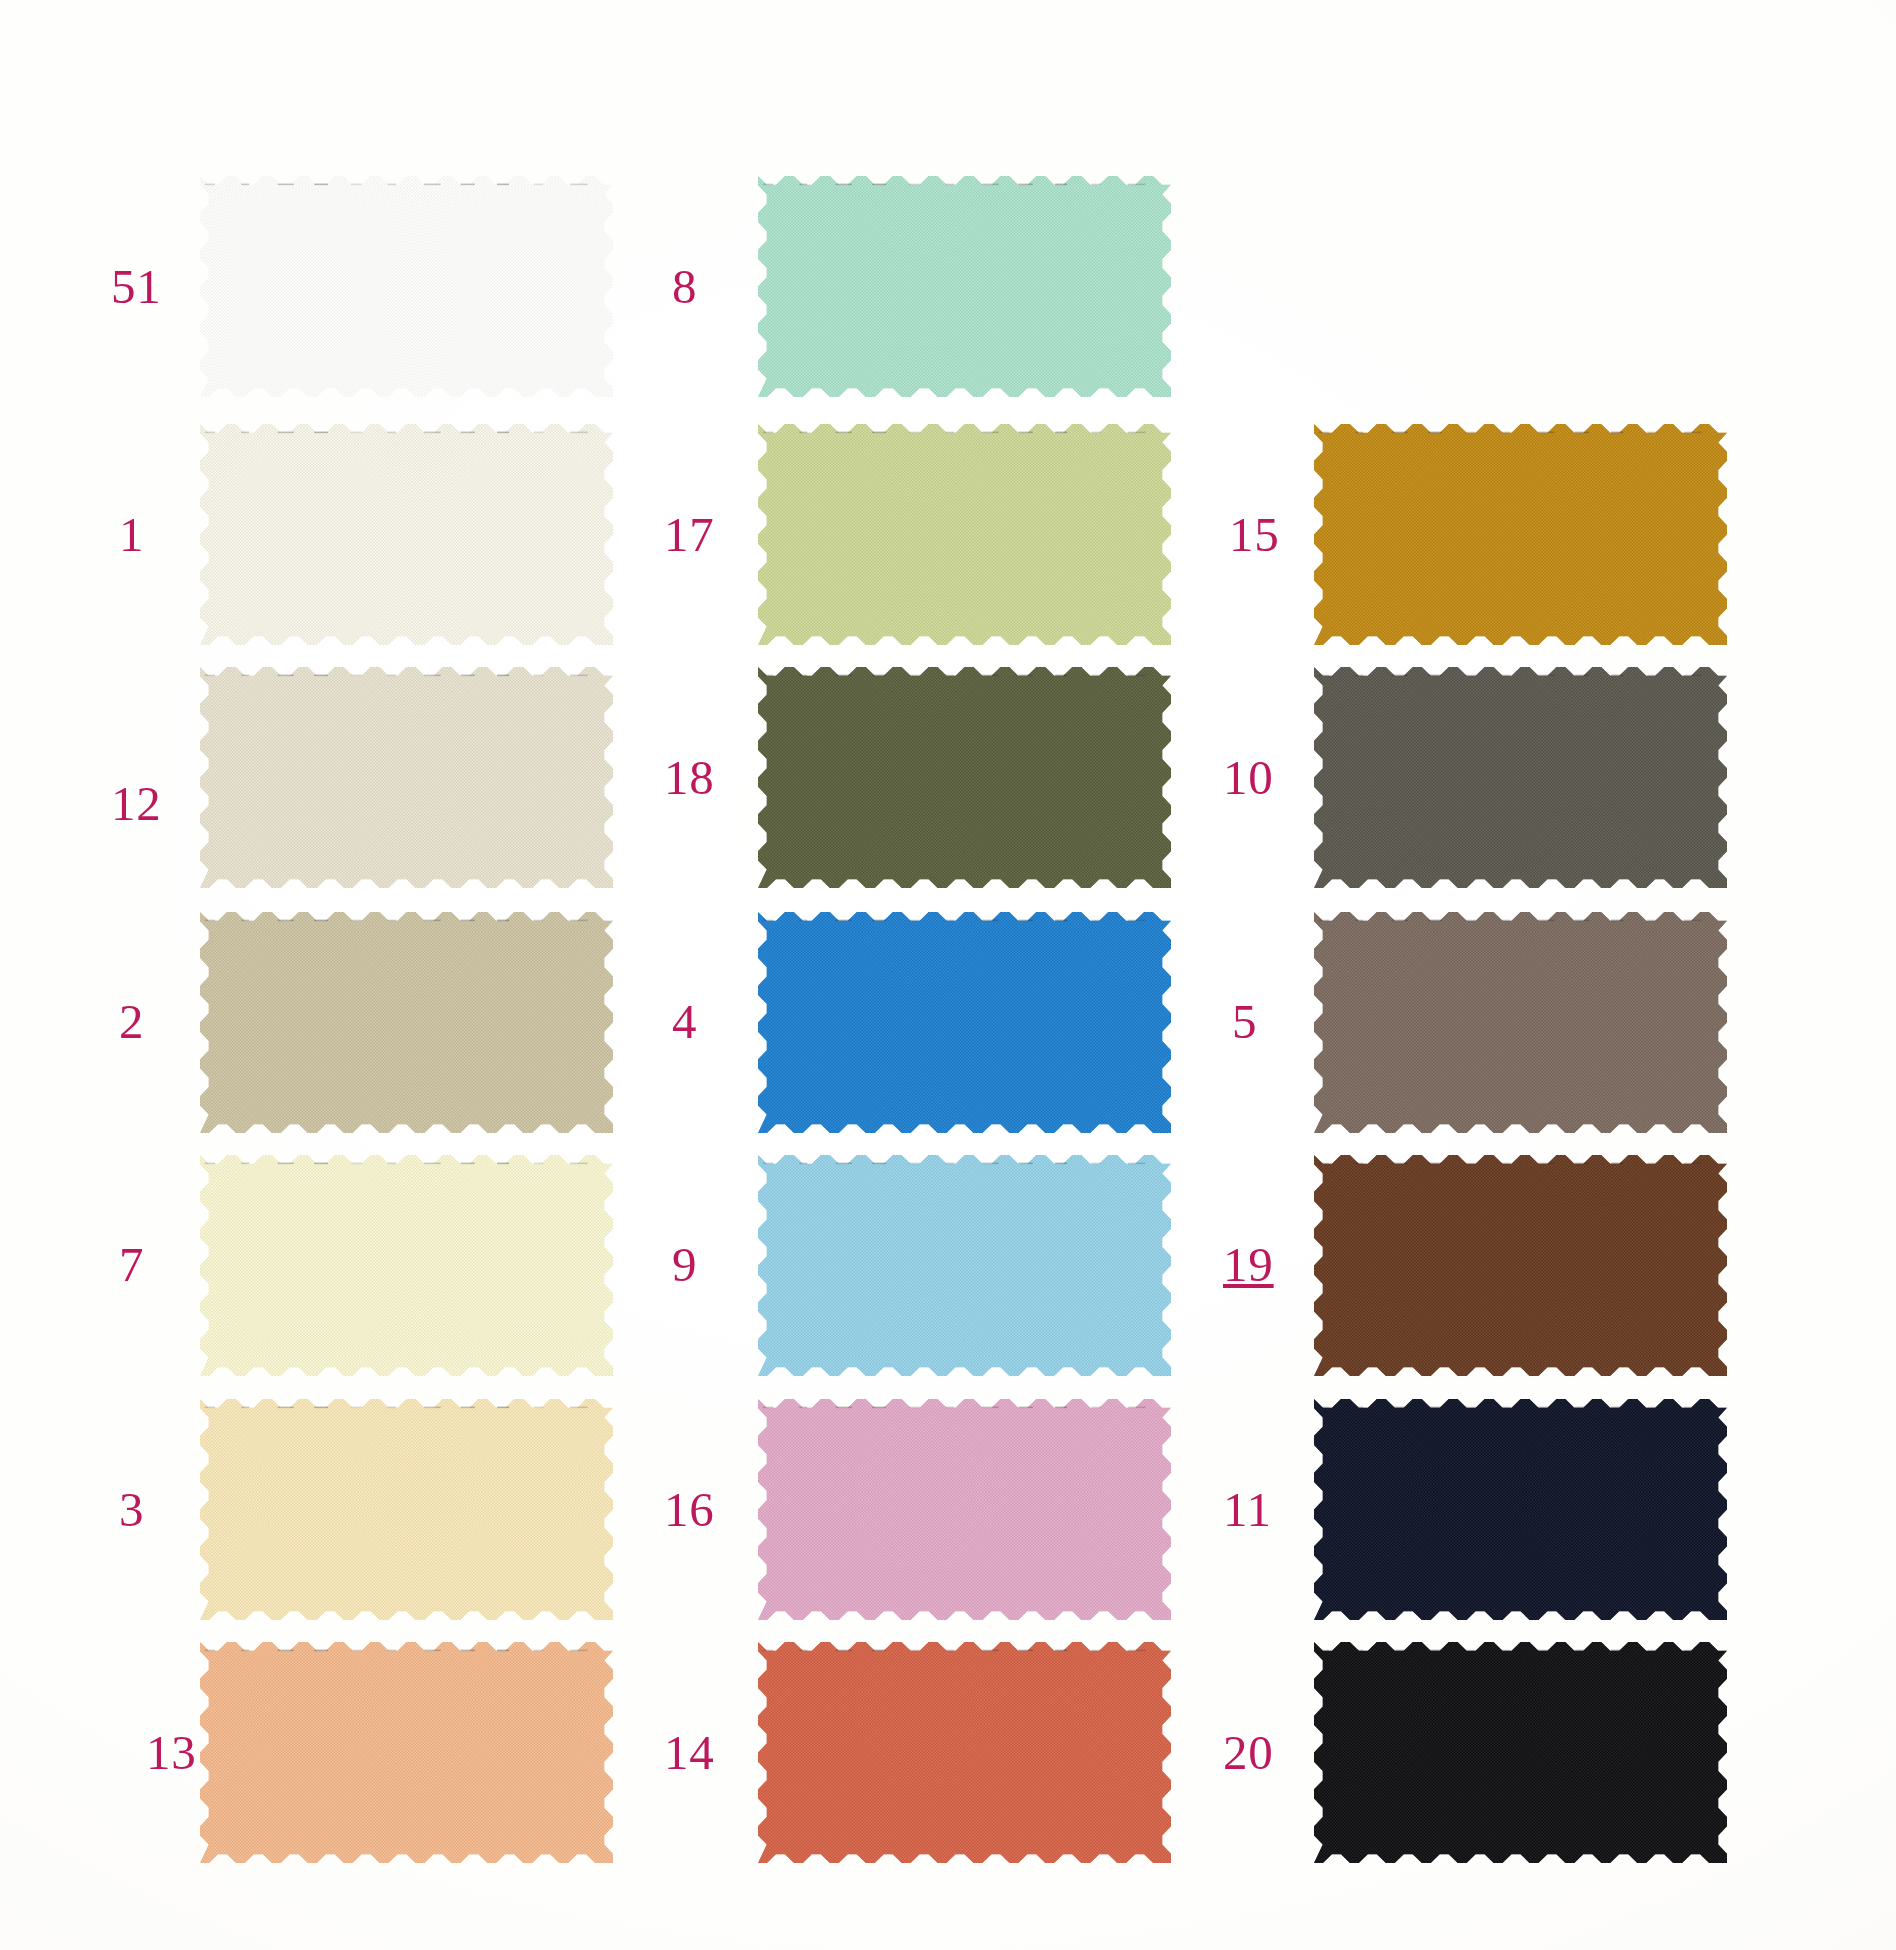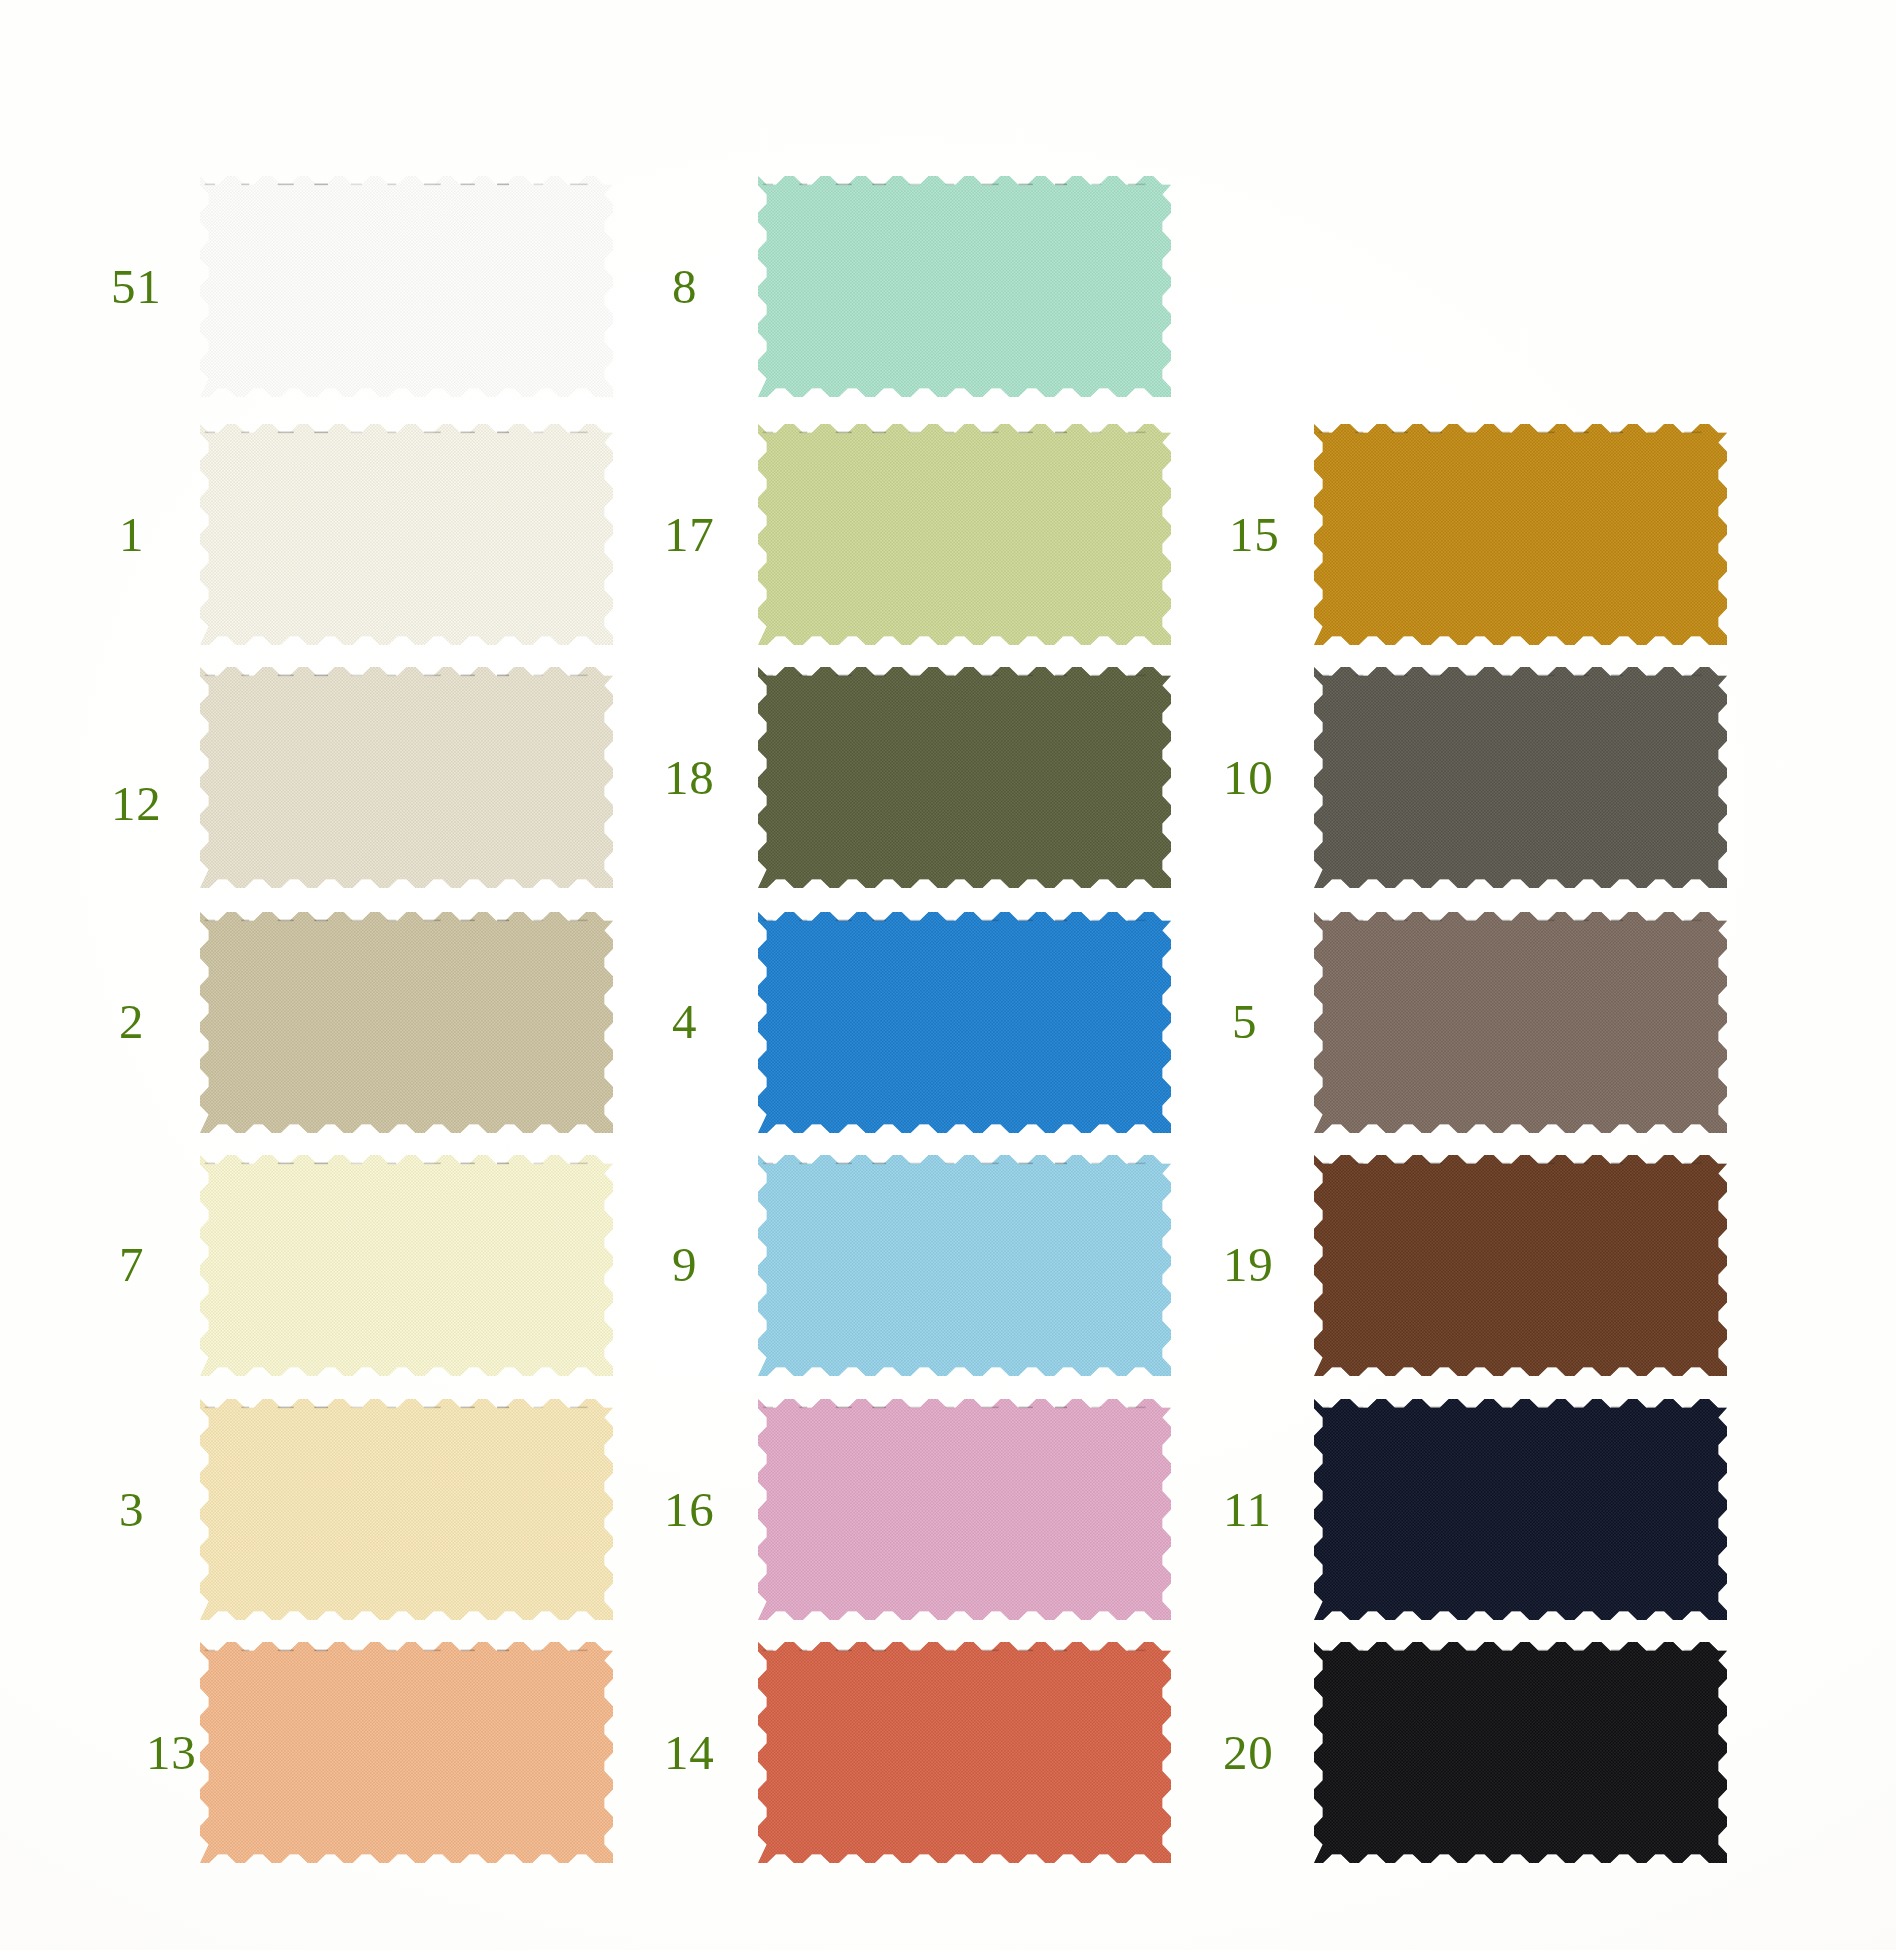--- a/index.html
+++ b/index.html
@@ -27,21 +27,21 @@
   #grid {
     position: absolute;
     inset: 0;
   }
 
   .swatch-label {
     position: absolute;
     font-family: "Liberation Serif", "DejaVu Serif", serif;
     font-size: 49px;
     font-weight: 400;
-    color: #4d7c0f;
+    color: #be185d;
     letter-spacing: 0.8px;
     text-align: right;
     line-height: 1;
     white-space: nowrap;
   }
 
   
   .swatch {
     position: absolute;
     overflow: visible;
@@ -629,21 +629,21 @@
           <rect x="190" y="9.5" width="14" height="2" fill="#202020" opacity="0.25"></rect>
           <rect x="236" y="9.5" width="11" height="2" fill="#202020" opacity="0.3333333333333333"></rect>
           <rect x="282" y="9.5" width="21" height="2" fill="#202020" opacity="0.41666666666666663"></rect>
           <rect x="328" y="9.5" width="18" height="2" fill="#202020" opacity="0.5"></rect>
           <rect x="374" y="9.5" width="15" height="2" fill="#202020" opacity="0.5833333333333333"></rect>
           <rect x="420" y="9.5" width="12" height="2" fill="#202020" opacity="0.25"></rect>
           <rect x="466" y="9.5" width="22" height="2" fill="#202020" opacity="0.3333333333333333"></rect>
         </g>
       </svg>
     </div>
-    <div class="swatch-label" style="left: 1223px; top: 1240px;">19</div>
+    <div class="swatch-label" style="left: 1223px; top: 1240px; text-decoration: underline;">19</div>
     <div class="swatch" style="left: 1314px; top: 1155px; width: 413px; height: 221px;">
       <svg viewBox="0 0 520 278" preserveAspectRatio="none">
         <defs>
           <clipPath id="clip17">
             <path d="M0.0,0.0L11.3,11.0L22.6,11.0L33.9,0.0L45.2,0.0L56.5,11.0L67.8,11.0L79.1,0.0L90.4,0.0L101.7,11.0L113.0,11.0L124.3,0.0L135.7,0.0L147.0,11.0L158.3,11.0L169.6,0.0L180.9,0.0L192.2,11.0L203.5,11.0L214.8,0.0L226.1,0.0L237.4,11.0L248.7,11.0L260.0,0.0L271.3,0.0L282.6,11.0L293.9,11.0L305.2,0.0L316.5,0.0L327.8,11.0L339.1,11.0L350.4,0.0L361.7,0.0L373.0,11.0L384.3,11.0L395.7,0.0L407.0,0.0L418.3,11.0L429.6,11.0L440.9,0.0L452.2,0.0L463.5,11.0L474.8,11.0L486.1,0.0L497.4,0.0L508.7,11.0L520.0,11.0L509.0,23.2L520.0,34.8L520.0,46.3L509.0,57.9L509.0,69.5L520.0,81.1L520.0,92.7L509.0,104.3L509.0,115.8L520.0,127.4L520.0,139.0L509.0,150.6L509.0,162.2L520.0,173.8L520.0,185.3L509.0,196.9L509.0,208.5L520.0,220.1L520.0,231.7L509.0,243.3L509.0,254.8L520.0,266.4L520.0,278.0L497.4,278.0L486.1,267.0L474.8,267.0L463.5,278.0L452.2,278.0L440.9,267.0L429.6,267.0L418.3,278.0L407.0,278.0L395.7,267.0L384.3,267.0L373.0,278.0L361.7,278.0L350.4,267.0L339.1,267.0L327.8,278.0L316.5,278.0L305.2,267.0L293.9,267.0L282.6,278.0L271.3,278.0L260.0,267.0L248.7,267.0L237.4,278.0L226.1,278.0L214.8,267.0L203.5,267.0L192.2,278.0L180.9,278.0L169.6,267.0L158.3,267.0L147.0,278.0L135.7,278.0L124.3,267.0L113.0,267.0L101.7,278.0L90.4,278.0L79.1,267.0L67.8,267.0L56.5,278.0L45.2,278.0L33.9,267.0L22.6,267.0L11.3,278.0L0.0,278.0L11.0,254.8L0.0,243.3L0.0,231.7L11.0,220.1L11.0,208.5L0.0,196.9L0.0,185.3L11.0,173.8L11.0,162.2L0.0,150.6L0.0,139.0L11.0,127.4L11.0,115.8L0.0,104.3L0.0,92.7L11.0,81.1L11.0,69.5L0.0,57.9L0.0,46.3L11.0,34.8L11.0,23.2L0.0,11.6Z"></path>
           </clipPath>
           <pattern id="weave17" width="4" height="4" patternUnits="userSpaceOnUse">
             <rect width="4" height="4" fill="#6b4028"></rect>
             <rect x="0" y="0" width="2" height="2" fill="#7b5038"></rect>
             <rect x="2" y="2" width="2" height="2" fill="#7b5038"></rect>

